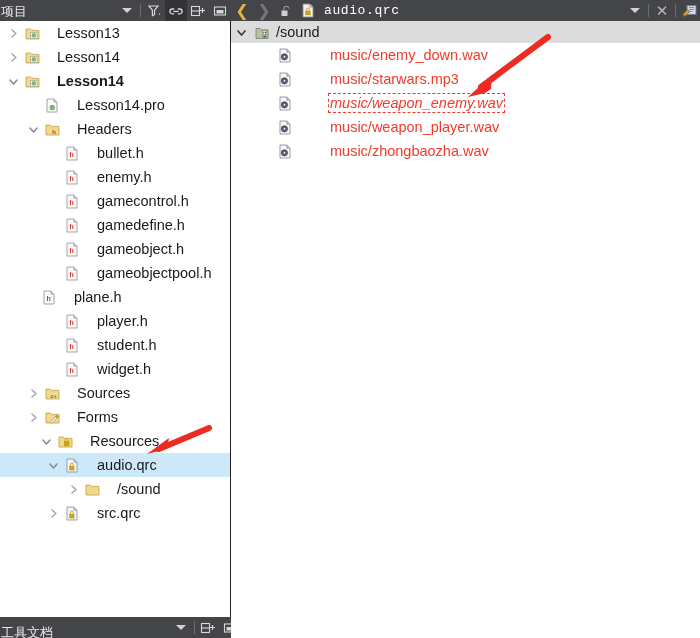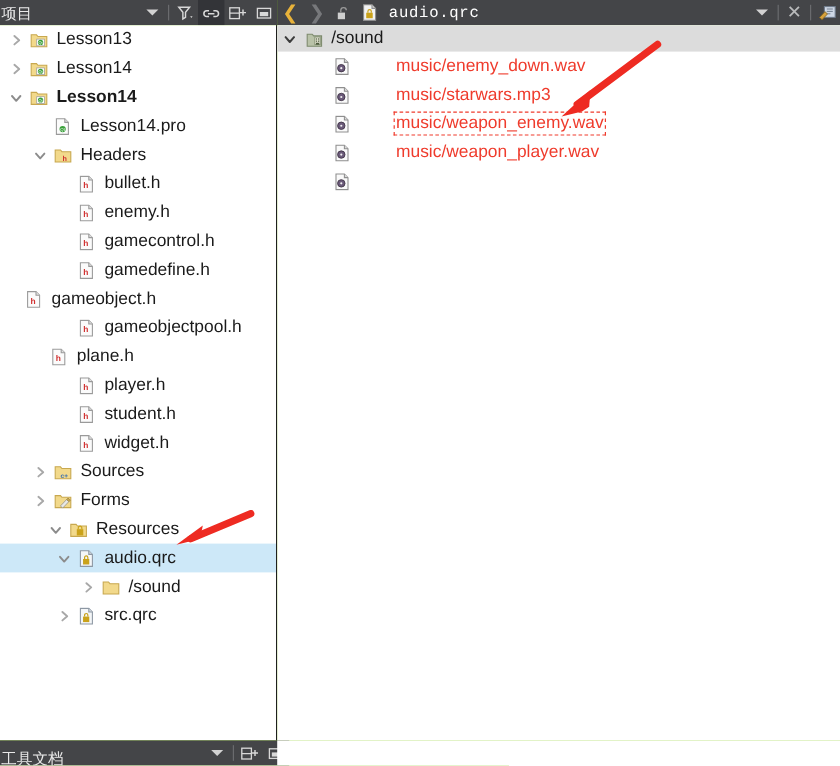--- a/index.html
+++ b/index.html
@@ -5,21 +5,21 @@
   * { box-sizing: border-box; margin: 0; padding: 0; }
   html, body {
     width: 700px; height: 638px;
     overflow: hidden;
     background: #ffffff;
     font-family: "Liberation Sans", sans-serif;
   }
   .app {
     position: relative;
     width: 700px; height: 638px;
-    background: #84cc16;
+    background: #0f172a;
   }
 
   
   .toolbar-left {
     position: absolute; left: 0; top: 0;
     width: 231px; height: 21px;
     background: #444548;
     display: flex; align-items: center;
   }
   .toolbar-right {
@@ -119,21 +119,21 @@
   .row .twisty {
     width: 18px; flex: 0 0 18px;
     display: flex; align-items: center; justify-content: center;
     color: #9a9a9a;
   }
   .row .twisty svg { display: block; }
   .row .ico {
     width: 20px; flex: 0 0 20px;
     display: flex; align-items: center; justify-content: center;
   }
-  .row .lbl { margin-left: 5px; }
+  .row .lbl { margin-left: 15px; }
   .row.bold .lbl { font-weight: bold; }
 
   
   .respanel {
     position: absolute; left: 231px; top: 21px;
     width: 469px; height: 596px;
     background: #ffffff;
     overflow: hidden;
   }
   .res-group {
@@ -163,20 +163,21 @@
     gap: 29px;
   }
   .res-item .ico {
     width: 20px; flex: 0 0 20px;
     display: flex; align-items: center; justify-content: center;
   }
   .res-item .lbl { margin-left: 6px; }
   .res-item.focused .lbl {
     outline: 1px dashed #ef3b2c;
     outline-offset: 1px;
+    font-style: italic;
   }
 
   
   .annot { position: absolute; pointer-events: none; }
 </style>
 </head>
 <body>
 
 <div class="app">
 
@@ -369,21 +370,21 @@
           <span class="twisty"></span>
           <span class="ico">
             <svg width="14" height="15" viewBox="0 0 14 15">
               <path d="M2 1 h7 l3 3 v10 H2 z" fill="#fbfbfb" stroke="#9a9a9a" stroke-width="0.9"></path>
               <path d="M9 1 v3 h3" fill="#e0e0e0" stroke="#9a9a9a" stroke-width="0.9"></path>
               <text x="6.6" y="11" font-size="7" fill="#d03030" font-weight="bold" text-anchor="middle" font-family="sans-serif">h</text>
             </svg>
           </span>
           <span class="lbl">gamedefine.h</span>
         </div>
-        <div class="row" style="">
+        <div class="row" style="padding-left: 44px;">
           <span class="twisty"></span>
           <span class="ico">
             <svg width="14" height="15" viewBox="0 0 14 15">
               <path d="M2 1 h7 l3 3 v10 H2 z" fill="#fbfbfb" stroke="#9a9a9a" stroke-width="0.9"></path>
               <path d="M9 1 v3 h3" fill="#e0e0e0" stroke="#9a9a9a" stroke-width="0.9"></path>
               <text x="6.6" y="11" font-size="7" fill="#d03030" font-weight="bold" text-anchor="middle" font-family="sans-serif">h</text>
             </svg>
           </span>
           <span class="lbl">gameobject.h</span>
         </div>
@@ -604,20 +605,21 @@
         </div>
         <div class="res-item">
           <span class="ico">
             <svg width="14" height="15" viewBox="0 0 14 15">
               <path d="M2 1 h7 l3 3 v10 H2 z" fill="#fafafa" stroke="#8f8f8f" stroke-width="0.9"></path>
               <path d="M9 1 v3 h3" fill="#dcdcdc" stroke="#8f8f8f" stroke-width="0.9"></path>
               <circle cx="6.4" cy="8.8" r="3.1" fill="#6b5a7a" stroke="#3a3040" stroke-width="0.7"></circle>
               <circle cx="6.4" cy="8.8" r="0.9" fill="#f2f2f2"></circle>
             </svg>
           </span>
+          <span class="lbl">music/zhongbaozha.wav</span>
         </div>
       </div>
 
     <svg class="annot" style="left:213px; top:10px;" width="110" height="75" viewBox="0 0 110 75">
       <path d="M104 6 L37 56" stroke="#ee2b22" stroke-width="6" stroke-linecap="round"></path>
       <path d="M24 66 L48 44 L47 58 L41 62 z" fill="#ee2b22"></path>
     </svg>
   </div>
 
   <svg class="annot" style="left:133px; top:425px;" width="82" height="32" viewBox="0 0 82 32">

